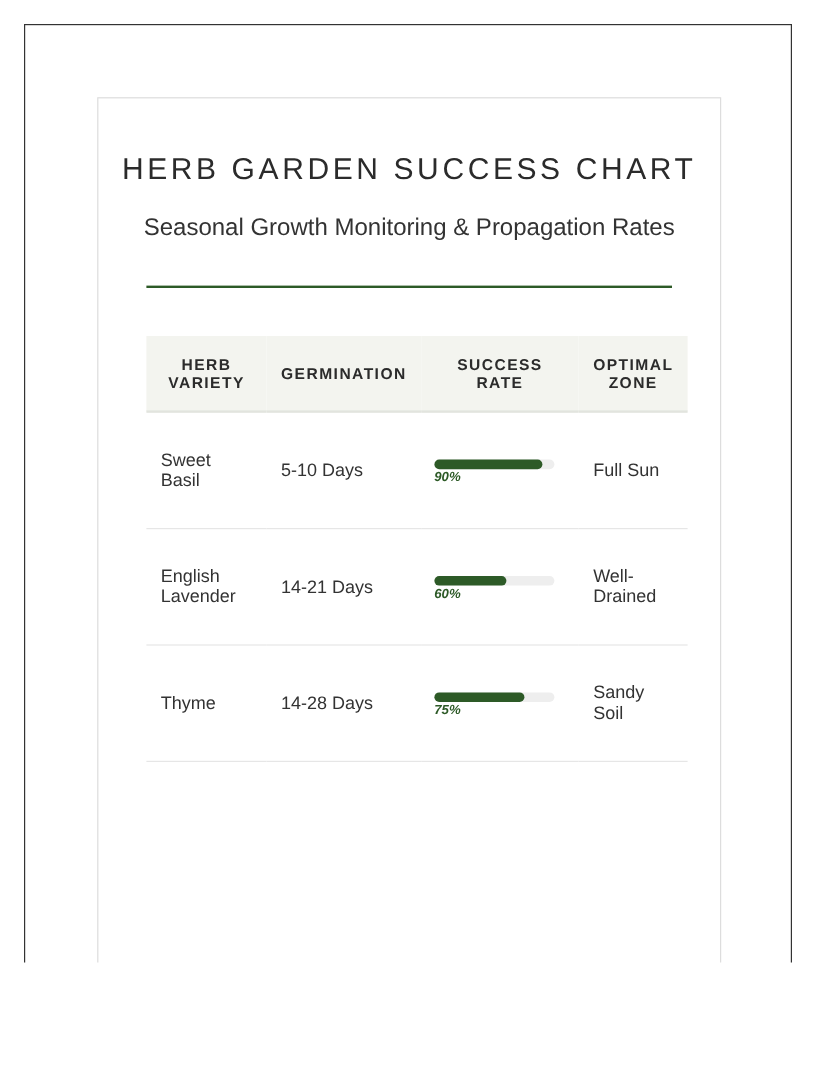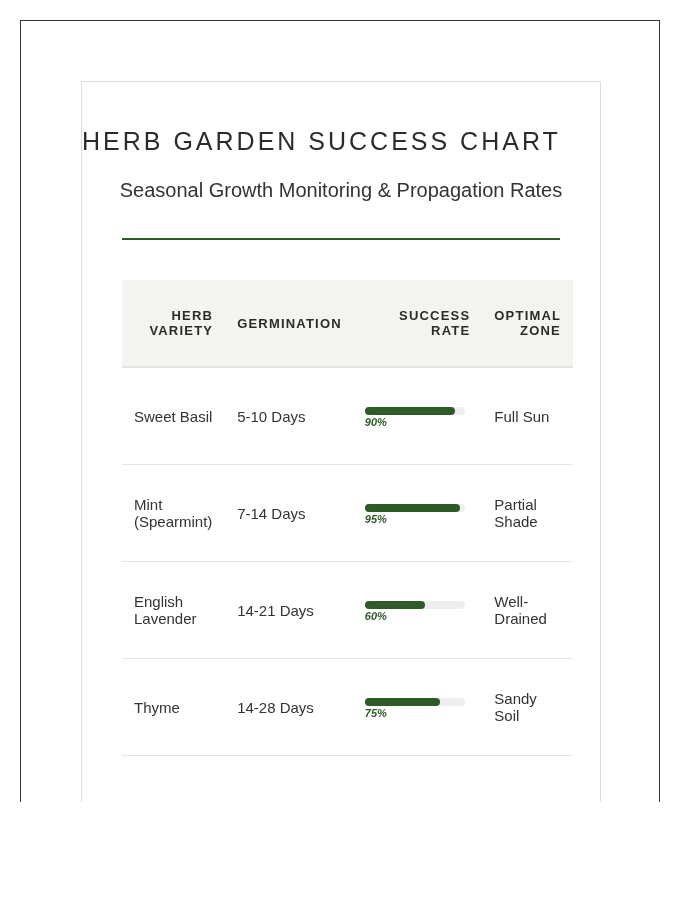--- a/index.html
+++ b/index.html
@@ -3,28 +3,28 @@
 <meta charset="utf-8">
 <style>
   html, body { margin: 0; padding: 0; background: #ffffff; }
   body { width: 700px; height: 900px; position: relative; overflow: hidden;
          font-family: "Liberation Sans", sans-serif; color: #333333; }
   .viewport { position: absolute; left: 0; top: 0; width: 700px; height: 802px; overflow: hidden; }
   .outer { position: absolute; left: 20px; top: 20px; width: 640px; height: 1000px;
            border: 1px solid #333333; box-sizing: border-box; background: #fff; }
   .card { position: absolute; left: 60px; top: 60px; width: 520px; height: 1000px;
           border: 1px solid #dddddd; box-sizing: border-box; background: #fff; }
-  .title { position: absolute; left: 0; right: 0; top: 45px; 
+  .title { position: absolute; left: 0; right: 0; top: 45px; text-align: center;
            font-size: 25px; letter-spacing: 3px; font-weight: normal; color: #2b2b2b; margin: 0; }
   .subtitle { position: absolute; left: 0; right: 0; top: 97px; text-align: center;
               font-size: 20px; color: #333333; margin: 0; }
   .divider { position: absolute; left: 40px; width: 438px; top: 156px; height: 2px; background: #2d5a27; }
   table { position: absolute; left: 40px; top: 198px; width: 451px; border-collapse: collapse; }
-  thead th { background: #f3f4ef; text-align: right; font-size: 13px; font-weight: bold;
-             letter-spacing: 1.2px; color: #2b2b2b; padding: 16px 12px; height: 54px;
+  thead th { background: #f3f4ef; text-align: center; font-size: 13px; font-weight: bold;
+             letter-spacing: 1.2px; color: #2b2b2b; padding: 4px 12px; height: 54px;
              border-bottom: 2px solid #e2e4de; vertical-align: middle; line-height: 15px; }
   tbody td { font-size: 15px; color: #333333; padding: 16px 12px; border-bottom: 1px solid #e6e6e6;
              vertical-align: middle; line-height: 17px; }
   tbody tr.tall td { height: 64px; }
   tbody tr.short td { height: 52px; }
   .bar-cell { padding-left: 11px !important; }
   .track { width: 100px; height: 8px; background: #eeeeee; border-radius: 4px; position: relative; margin-top: 2px; }
   .fill { position: absolute; left: 0; top: 0; height: 8px; background: #2d5a27; border-radius: 4px; }
   .pct { font-size: 11px; font-weight: bold; color: #2d5a27; margin-top: 1px; line-height: 12px; font-style: italic; }
   .col1 { width: 80px; } .col2 { width: 102px; } .col3 { width: 110px; } .col4 { width: 65px; }
@@ -56,31 +56,20 @@
             <td>5-10 Days</td>
             <td class="bar-cell">
               <div class="track">
                   <div class="fill" style="width: 90%;"></div>
                 </div>
               <div class="pct">90%</div>
             </td>
             <td>Full Sun</td>
           </tr>
           <tr class="tall">
-            <td>Mint (Spearmint)</td>
-            <td>7-14 Days</td>
-            <td class="bar-cell">
-              <div class="track">
-                  <div class="fill" style="width: 95%;"></div>
-                </div>
-              <div class="pct">95%</div>
-            </td>
-            <td>Partial Shade</td>
-          </tr>
-          <tr class="tall">
             <td>English Lavender</td>
             <td>14-21 Days</td>
             <td class="bar-cell">
               <div class="track">
                   <div class="fill" style="width: 60%;"></div>
                 </div>
               <div class="pct">60%</div>
             </td>
             <td>Well-Drained</td>
           </tr>

